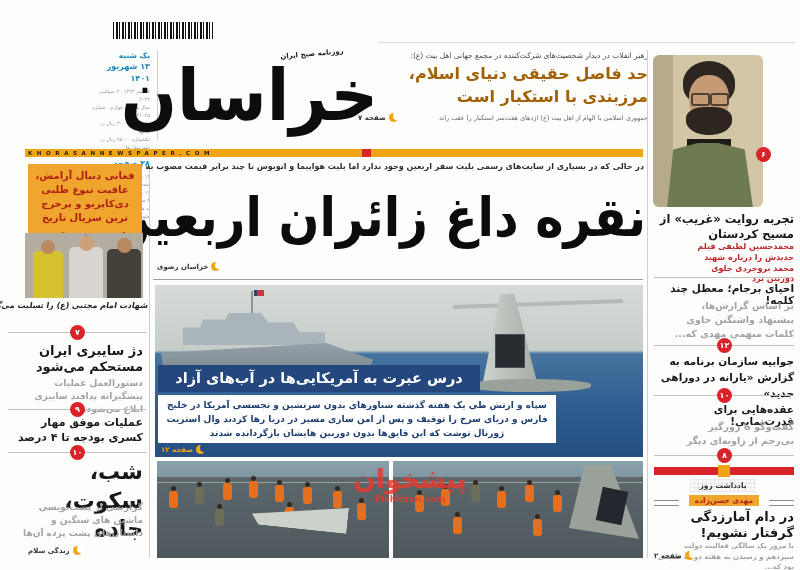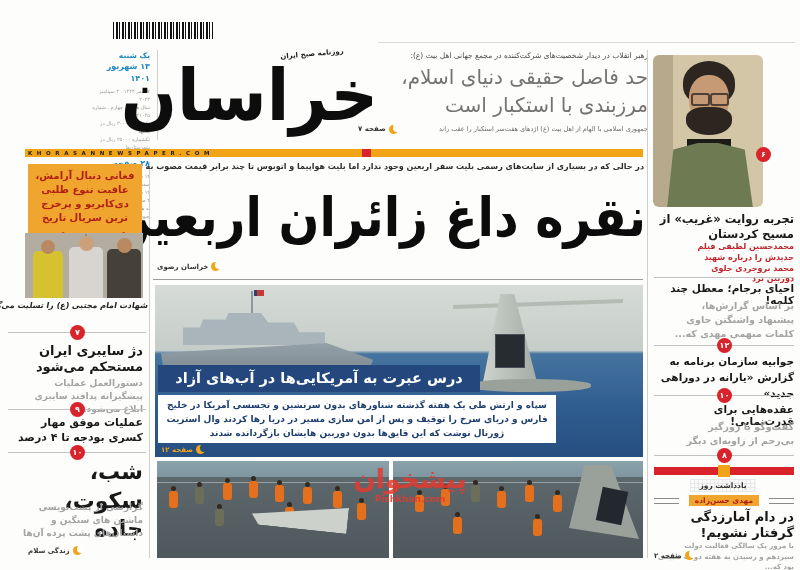--- a/index.html
+++ b/index.html
@@ -17,21 +17,21 @@
   .d-pages{color:#1f86c0;font-size:8px;font-weight:bold;margin-bottom:2px;}
   .vrule{width:1px;background:#cfcfcf;}
   .tagline{left:252px;top:50px;width:120px;font-size:7px;color:#222;text-align:center;
            transform:rotate(-5deg);font-weight:bold;}
   .logo{left:178px;top:44px;width:200px;height:98px;font-size:66px;font-weight:bold;color:#0d0d0d;
         text-align:center;line-height:104px;transform:scaleY(1.08);letter-spacing:-2px;}
   .toprule{left:378px;top:42px;width:417px;height:1px;background:#d9d9d9;}
   
   .lead{left:358px;top:51px;width:290px;text-align:right;}
   .lead-kicker{font-size:7.5px;color:#4a4a4a;margin-bottom:3px;}
-  .lead-title{font-size:20px;font-weight:normal;color:#737373;line-height:1.42;}
+  .lead-title{font-size:16px;font-weight:bold;color:#a16207;line-height:1.42;}
   .lead-deck{display:flex;justify-content:space-between;align-items:center;margin-top:5px;}
   .lead-deck .t{font-size:6.5px;color:#6a6a6a;white-space:nowrap;}
   .pageref{display:inline-flex;align-items:center;gap:3px;font-size:7px;font-weight:bold;color:#333;white-space:nowrap;}
   .moon{display:inline-block;width:9px;height:9px;border-radius:50%;background:#f2a417;position:relative;flex:none;}
   .moon::after{content:"";position:absolute;right:-3px;top:-1px;width:8px;height:8px;border-radius:50%;background:var(--cut,#fff);}
   
   .webbar{left:25px;top:149px;width:618px;height:8px;background:#f2a417;}
   .weblabel{position:absolute;left:3px;top:1px;direction:ltr;font-size:5.5px;font-weight:bold;
             color:#1b1b1b;letter-spacing:4.6px;white-space:nowrap;}
   .webred{position:absolute;left:337px;top:0;width:9px;height:8px;background:#d8232a;}
@@ -58,21 +58,21 @@
   .rr-item-s1{left:669px;top:299px;width:125px;font-size:9.5px;line-height:1.45;}
   .rr-item-t2{left:654px;top:354px;width:140px;font-size:10.5px;line-height:1.5;}
   .rr-item-t3{left:654px;top:403px;width:140px;font-size:10.5px;}
   .rr-item-s3{left:684px;top:420px;width:110px;font-size:9.5px;line-height:1.45;}
   .notebar{left:654px;top:467px;width:140px;height:8px;background:#d8232a;}
   .notebar .notch{position:absolute;left:64px;top:-2px;width:12px;height:12px;background:#f2a417;}
   .notebox{left:690px;top:479px;width:66px;height:13px;background:
       repeating-linear-gradient(0deg,#e8e8e8 0 1px,transparent 1px 4px),
       repeating-linear-gradient(90deg,#e8e8e8 0 1px,transparent 1px 4px),#fbfbfb;
       font-size:7.5px;font-weight:bold;color:#333;text-align:center;line-height:13px;}
-  .authorrow{left:654px;top:495px;width:140px;display:flex;align-items:center;gap:10px;}
+  .authorrow{left:654px;top:495px;width:140px;display:flex;align-items:flex-end;gap:10px;}
   .dbl{flex:1;height:4px;border-top:1px solid #8a8a8a;border-bottom:1px solid #8a8a8a;}
   .author{background:#f0a62e;color:#b01f14;font-size:7.5px;font-weight:bold;padding:1px 6px;white-space:nowrap;}
   .note-title{left:674px;top:509px;width:120px;font-size:13px;line-height:1.2;}
   .note-sub{left:654px;top:541px;width:140px;font-size:7px;line-height:1.5;}
   
   .main-kicker{left:152px;top:162px;width:492px;font-size:8px;font-weight:bold;color:#2e2e2e;
                text-align:center;white-space:nowrap;}
   .main-headline{left:150px;top:173px;width:496px;height:88px;font-size:48px;font-weight:bold;color:#0c0c0c;
                  text-align:center;line-height:88px;white-space:nowrap;transform:scaleY(1.12);}
   .credit{left:157px;top:262px;}

